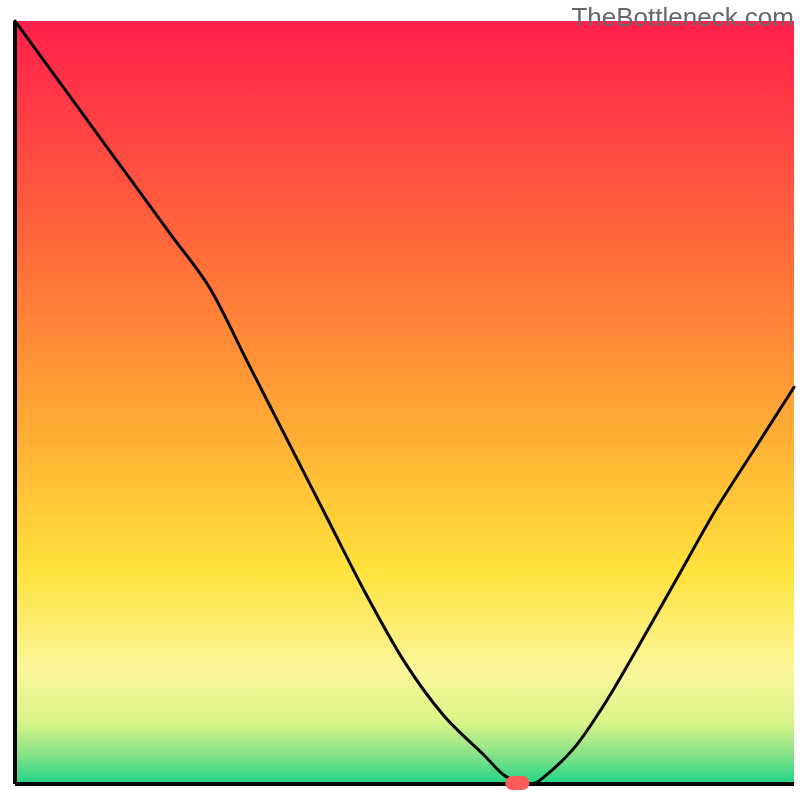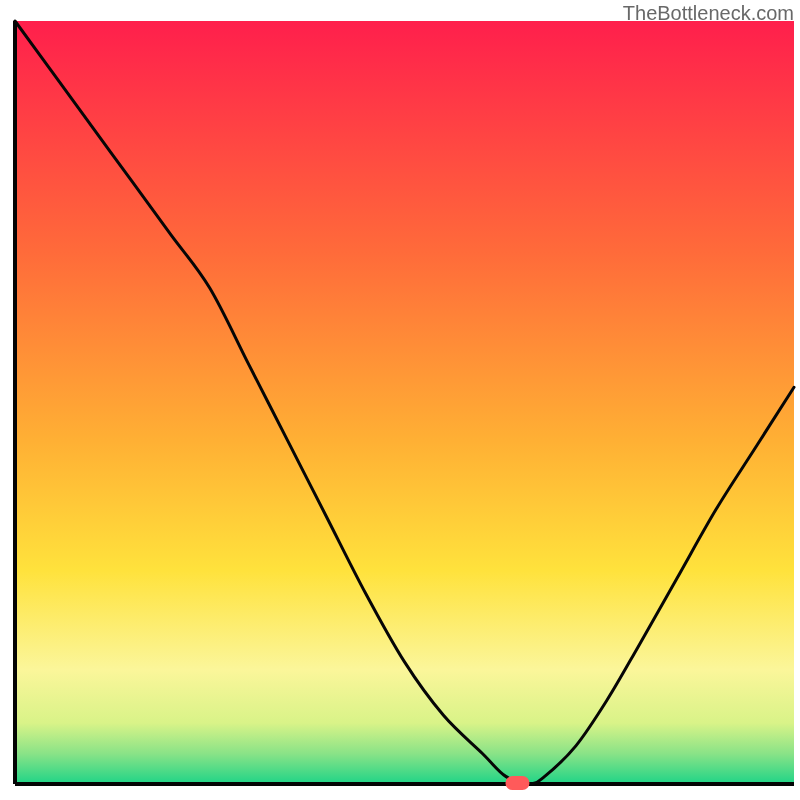--- a/index.html
+++ b/index.html
@@ -13,21 +13,21 @@
   }
   .wrap {
     position: relative;
     width: 800px;
     height: 800px;
   }
   .watermark {
     position: absolute;
     top: 2px;
     right: 6px;
-    font-size: 20px;
+    font-size: 26px;
     color: #686868;
     font-family: Arial, Helvetica, sans-serif;
     z-index: 3;
   }
   svg.chart {
     position: absolute;
     left: 0;
     top: 0;
   }
 </style>

